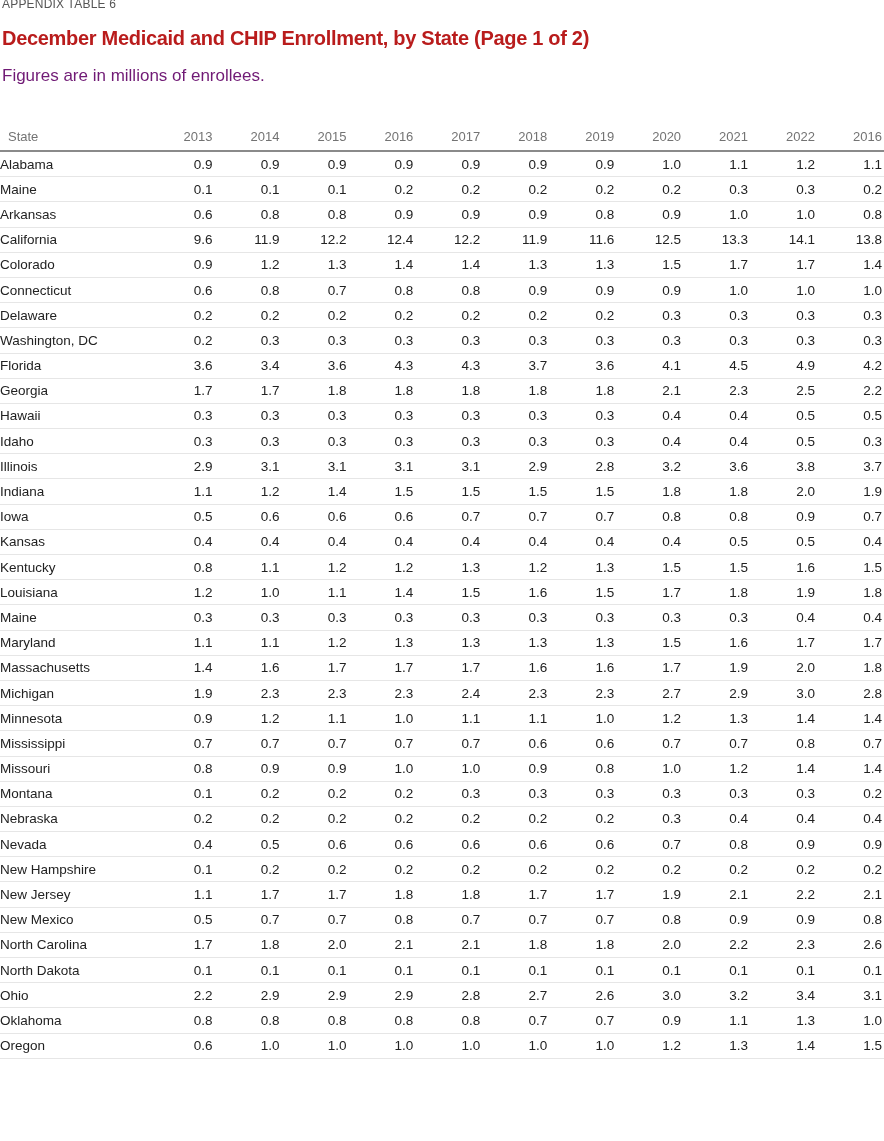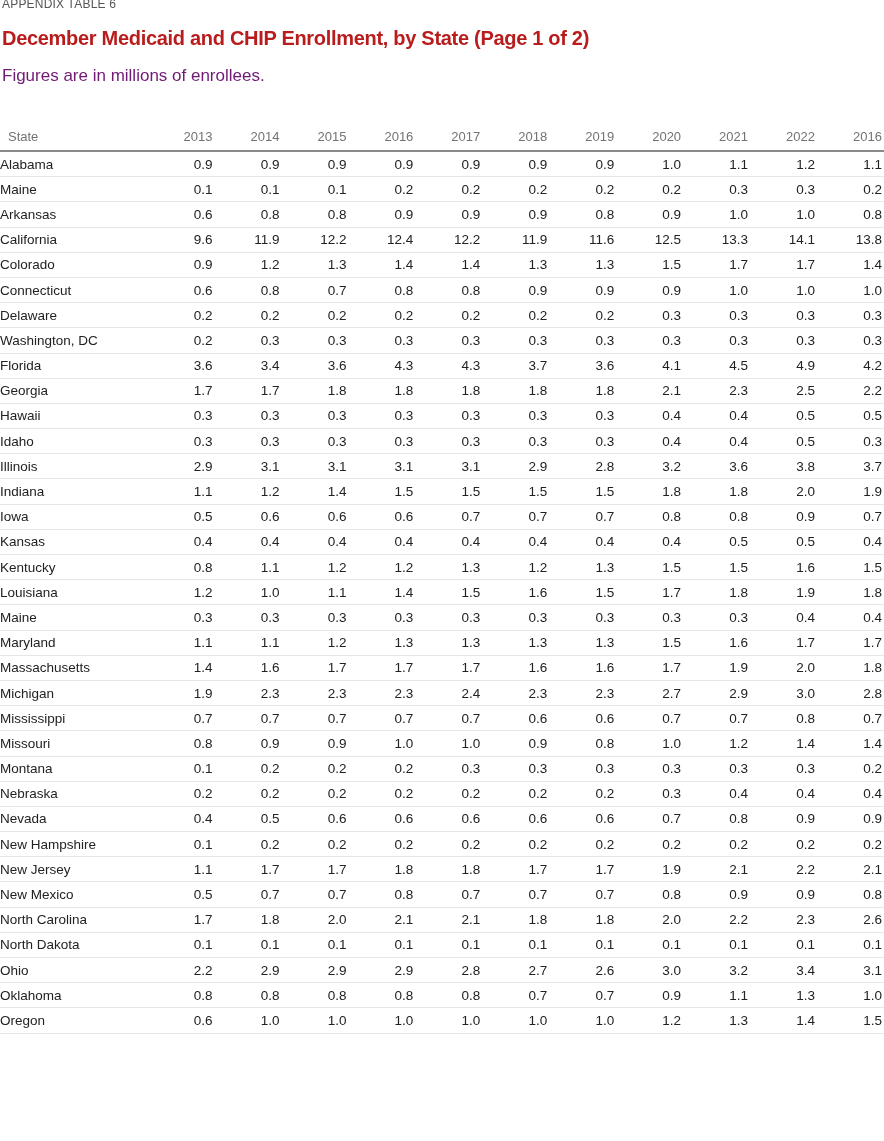--- a/index.html
+++ b/index.html
@@ -341,20 +341,34 @@
         <td class="num">2.3</td>
         <td class="num">2.4</td>
         <td class="num">2.3</td>
         <td class="num">2.3</td>
         <td class="num">2.7</td>
         <td class="num">2.9</td>
         <td class="num">3.0</td>
         <td class="num">2.8</td>
       </tr>
       <tr>
+        <td class="state">Minnesota</td>
+        <td class="num">0.9</td>
+        <td class="num">1.2</td>
+        <td class="num">1.1</td>
+        <td class="num">1.0</td>
+        <td class="num">1.1</td>
+        <td class="num">1.1</td>
+        <td class="num">1.0</td>
+        <td class="num">1.2</td>
+        <td class="num">1.3</td>
+        <td class="num">1.4</td>
+        <td class="num">1.4</td>
+      </tr>
+      <tr>
         <td class="state">Mississippi</td>
         <td class="num">0.7</td>
         <td class="num">0.7</td>
         <td class="num">0.7</td>
         <td class="num">0.7</td>
         <td class="num">0.7</td>
         <td class="num">0.6</td>
         <td class="num">0.6</td>
         <td class="num">0.7</td>
         <td class="num">0.7</td>

